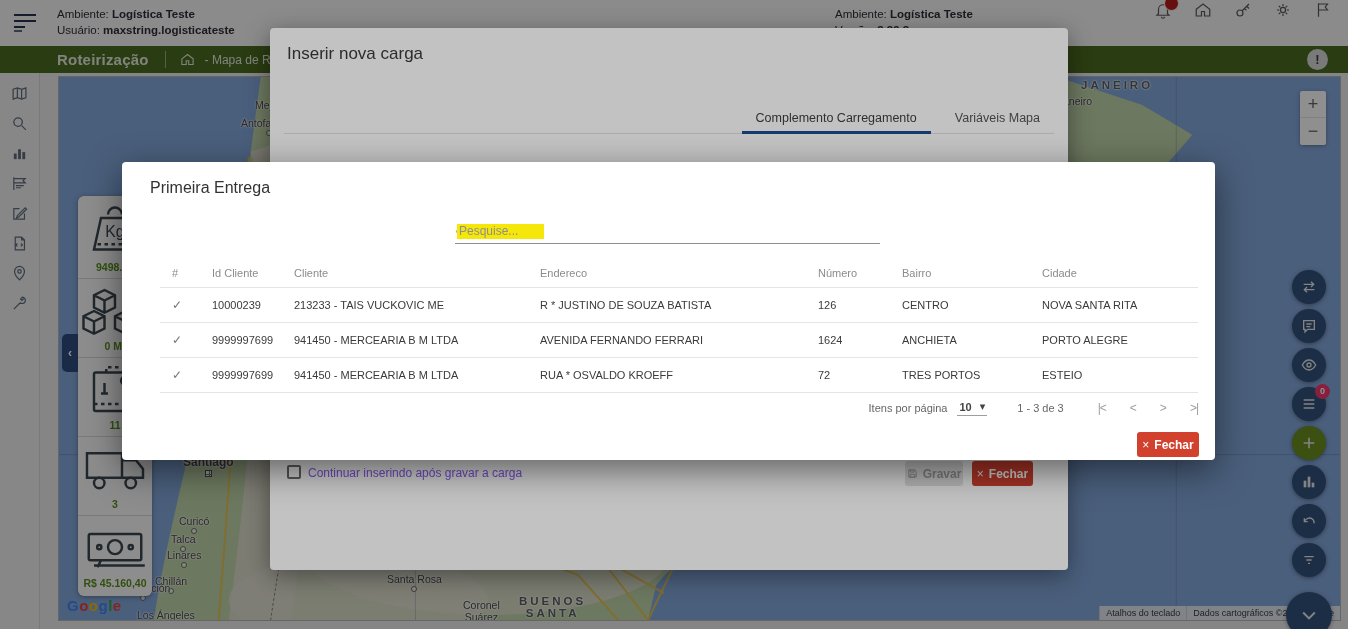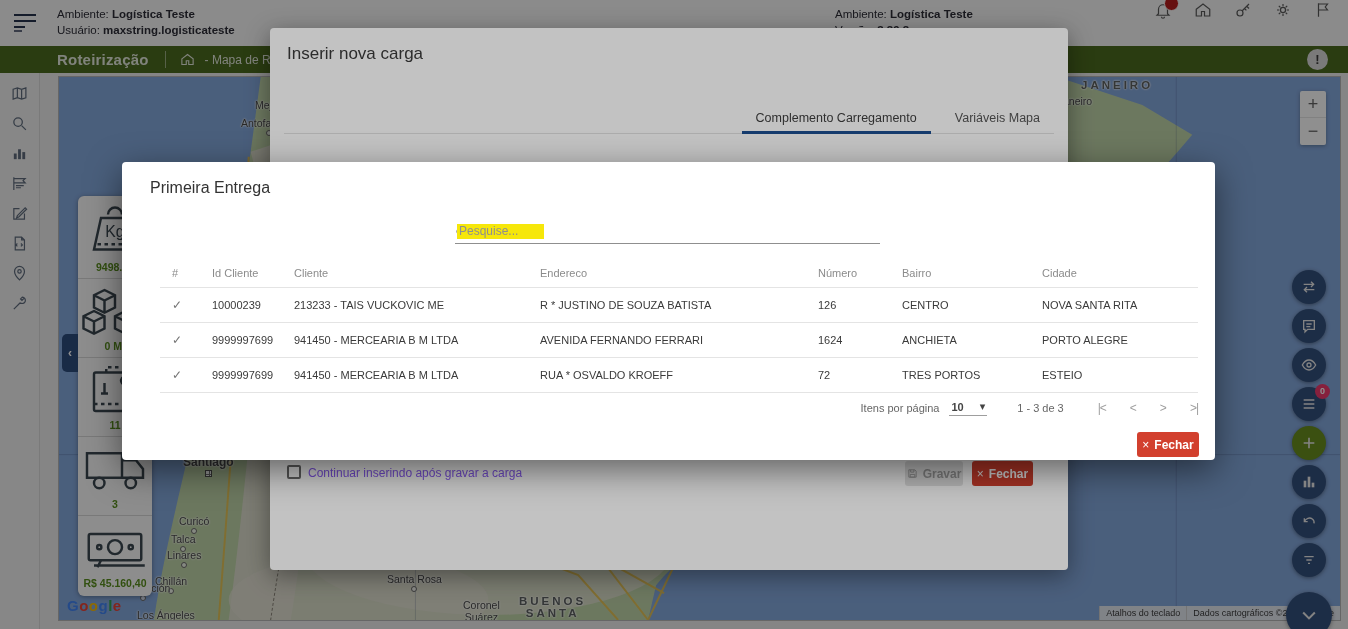--- a/index.html
+++ b/index.html
@@ -92,21 +92,21 @@
   .m2-search { position:absolute; left:333px; top:58px; width:425px; border-bottom:1px solid #8f8f8f; height:24px; cursor:text; }
   .m2-search .sico { position:absolute; left:0; bottom:4px; width:13px; height:13px; color:#444; }
   .m2-search .ph { position:absolute; left:2px; bottom:4px; font-size:12px; color:#8f8f8f; background:#f6e70a; padding:0 26px 1px 2px; }
   .m2-table { position:absolute; left:38px; right:17px; top:96px; }
   .trow { display:grid; grid-template-columns:40px 82px 246px 278px 84px 140px 1fr; align-items:center; padding-left:12px; border-bottom:1px solid #e4e4e4; font-size:11px; color:#3a3a3a; }
   .trow.thead { height:30px; color:#8b8b8b; }
   .trow.tbody { height:35px; cursor:pointer; }
   .checkcell { color:#757575; font-size:12px; }
   .checkcell::before { content:""; }
   .m2-pag { position:absolute; right:17px; top:238px; display:flex; align-items:center; font-size:11px; color:#666; }
-  .pag-sel { display:flex; align-items:center; gap:16px; border-bottom:1px solid #9e9e9e; padding:0 2px 2px; margin-left:10px; cursor:pointer; color:#444; }
+  .pag-sel { display:flex; align-items:center; gap:8px; border-bottom:1px solid #9e9e9e; padding:0 2px 2px; margin-left:10px; cursor:pointer; color:#444; }
   .pag-range { margin:0 34px 0 30px; }
   .pag-nav { display:flex; gap:24px; color:#9e9e9e; font-size:12px; }
   .pag-nav span { cursor:pointer; letter-spacing:-1px; }
   .btn-fechar2 { left:1015px; top:270px; width:62px; background:#d2402e; color:#fff; position:absolute; }
 </style>
 </head>
 <body>
 
 <div class="topbar">
   <div class="hamburger">

